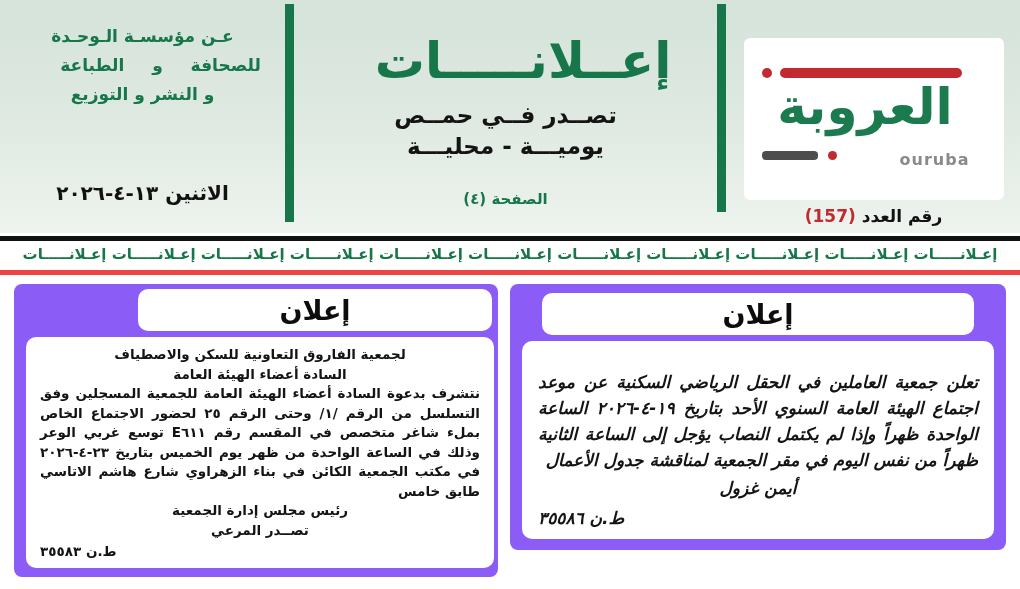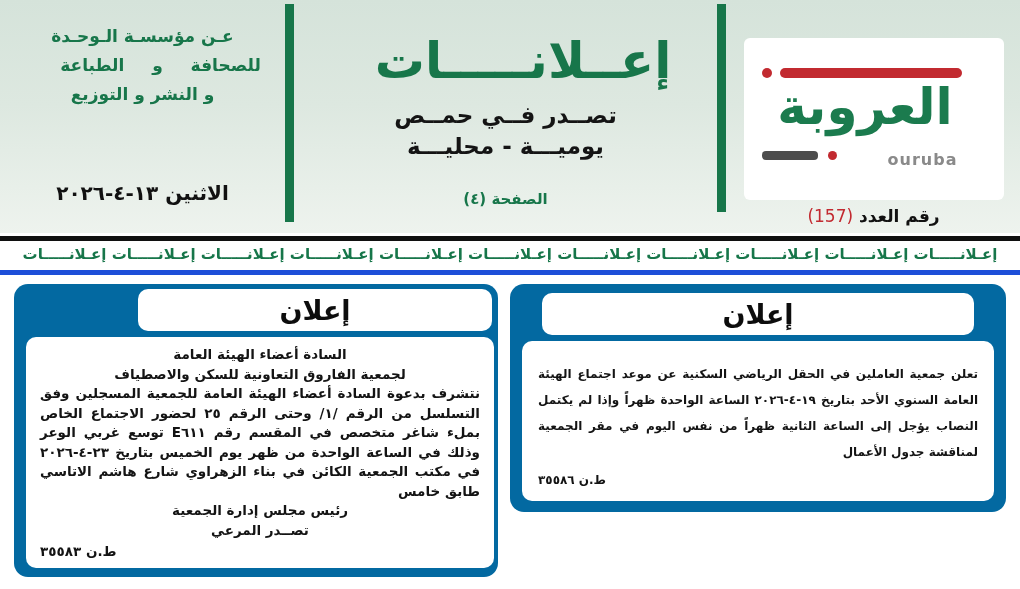--- a/index.html
+++ b/index.html
@@ -33,46 +33,46 @@
   .logo-redbar { position:absolute; top:30px; left:36px; right:42px; height:10px;
                  background:#c22a30; border-radius:5px; }
   .logo-reddot-top { position:absolute; top:30px; left:18px; width:10px; height:10px;
                      background:#c22a30; border-radius:50%; }
   .logo-arabic { position:absolute; top:40px; left:0; right:17px; text-align:center;
                  color:#1b7b4e; font-weight:bold; font-size:50px; direction:rtl; }
   .logo-graybar { position:absolute; bottom:40px; left:18px; width:56px; height:9px;
                   background:#4d4d4d; border-radius:4px; }
   .logo-reddot-bottom { position:absolute; bottom:40px; left:84px; width:9px; height:9px;
                         background:#c22a30; border-radius:50%; }
-  .logo-latin { position:absolute; bottom:31px; right:46px; color:#8a8a8a;
+  .logo-latin { position:absolute; bottom:31px; right:34px; color:#8a8a8a;
                 font-weight:bold; font-size:16px; letter-spacing:1px; }
   .issue-line { margin-top:6px; text-align:center; direction:rtl;
                 font-weight:bold; font-size:17px; color:#111; }
-  .issue-number { color:#c22a30; font-weight:normal; }
+  .issue-number { color:#c22a30; font-weight:bold; }
 
   
-  .banner { margin-top:3px; border-top:5px solid #101010; border-bottom:5px solid #1d4ed8;
+  .banner { margin-top:3px; border-top:5px solid #101010; border-bottom:5px solid #ef4444;
             background:#ffffff; text-align:center; white-space:nowrap; overflow:hidden;
             color:#17764a; font-weight:bold; font-size:15px; padding:4px 0 7px;
             direction:rtl; }
 
   
   .ads-row { display:flex; align-items:flex-start; gap:12px; padding:0 14px; margin-top:9px; }
-  .ad { background:#0369a1; border-radius:14px; direction:rtl; }
+  .ad { background:#8b5cf6; border-radius:8px; direction:rtl; }
   .ad-left  { width:484px; padding:5px 4px 9px 12px; }
   .ad-right { width:496px; padding:9px 12px 11px 12px; }
   .ad-title { background:#ffffff; border-radius:10px; height:42px; display:flex;
               align-items:center; justify-content:center; color:#0d0d0d;
               font-weight:bold; font-size:27px; }
   .ad-left  .ad-title { margin-right:2px; margin-left:112px; }
   .ad-right .ad-title { margin:0 20px; }
   .ad-body { background:#ffffff; border-radius:10px; margin-top:6px; color:#141414;
              font-weight:bold; }
   .ad-left  .ad-body { padding:8px 14px 6px; font-size:13.5px; line-height:19.5px; }
-  .ad-right .ad-body { padding:20px 16px 8px; font-size:12px; line-height:26px; }
+  .ad-right .ad-body { padding:28px 16px 8px; font-size:17px; line-height:26px;font-style:italic; }
   .ad-heading { text-align:center; }
   .ad-text { text-align:justify; }
   .sig { text-align:center; }
   .ad-right .sig { line-height:30px; }
   .ref { text-align:left; margin-top:2px; }
 </style>
 </head>
 <body>
 
 <div class="header">
@@ -114,30 +114,31 @@
 
 </div>
 
 <div class="banner banner-top">إعـلانـــــات إعـلانـــــات إعـلانـــــات إعـلانـــــات إعـلانـــــات إعـلانـــــات إعـلانـــــات إعـلانـــــات إعـلانـــــات إعـلانـــــات إعـلانـــــات</div>
 
 <div class="ads-row">
 
   <div class="ad ad-left">
     <div class="ad-title">إعلان</div>
     <div class="ad-body">
+      <div class="ad-heading">لجمعية الفاروق التعاونية للسكن والاصطياف</div>
       <div class="ad-heading">السادة أعضاء الهيئة العامة</div>
-      <div class="ad-heading">لجمعية الفاروق التعاونية للسكن والاصطياف</div>
       <div class="ad-text">نتشرف بدعوة السادة أعضاء الهيئة العامة للجمعية المسجلين وفق التسلسل من الرقم /١/ وحتى الرقم ٢٥ لحضور الاجتماع الخاص بملء شاغر متخصص في المقسم رقم E٦١١ توسع غربي الوعر وذلك في الساعة الواحدة من ظهر يوم الخميس بتاريخ ٢٣-٤-٢٠٢٦ في مكتب الجمعية الكائن في بناء الزهراوي شارع هاشم الاتاسي طابق خامس</div>
       <div class="sig">رئيس مجلس إدارة الجمعية</div>
       <div class="sig">تصــدر المرعي</div>
       <div class="ref">ط.ن ٣٥٥٨٣</div>
     </div>
   </div>
 
   <div class="ad ad-right">
     <div class="ad-title">إعلان</div>
     <div class="ad-body">
       <div class="ad-text">تعلن جمعية العاملين في الحقل الرياضي السكنية عن موعد اجتماع الهيئة العامة السنوي الأحد بتاريخ ١٩-٤-٢٠٢٦ الساعة الواحدة ظهراً وإذا لم يكتمل النصاب يؤجل إلى الساعة الثانية ظهراً من نفس اليوم في مقر الجمعية لمناقشة جدول الأعمال</div>
+      <div class="sig">أيمن غزول</div>
       <div class="ref">ط.ن ٣٥٥٨٦</div>
     </div>
   </div>
 
 </div>
 
 </body></html>

